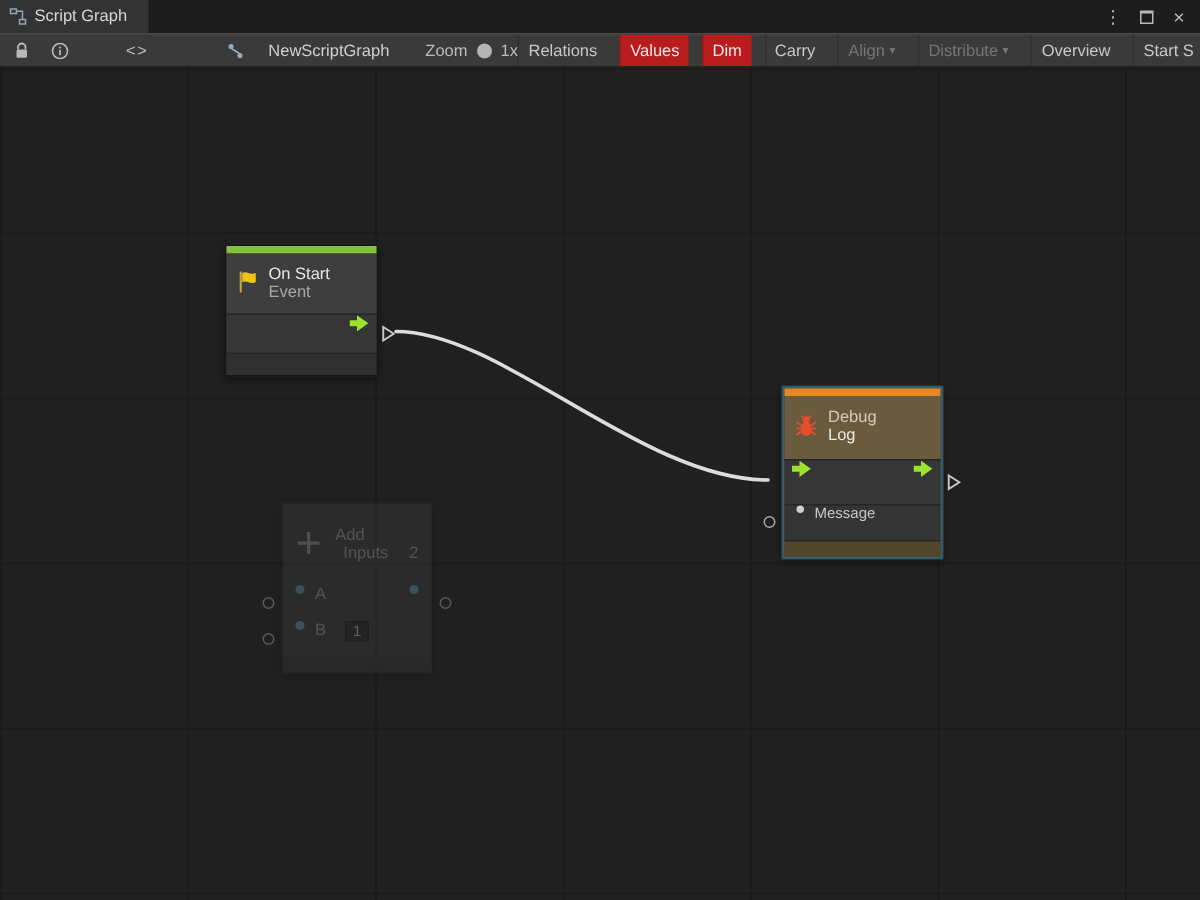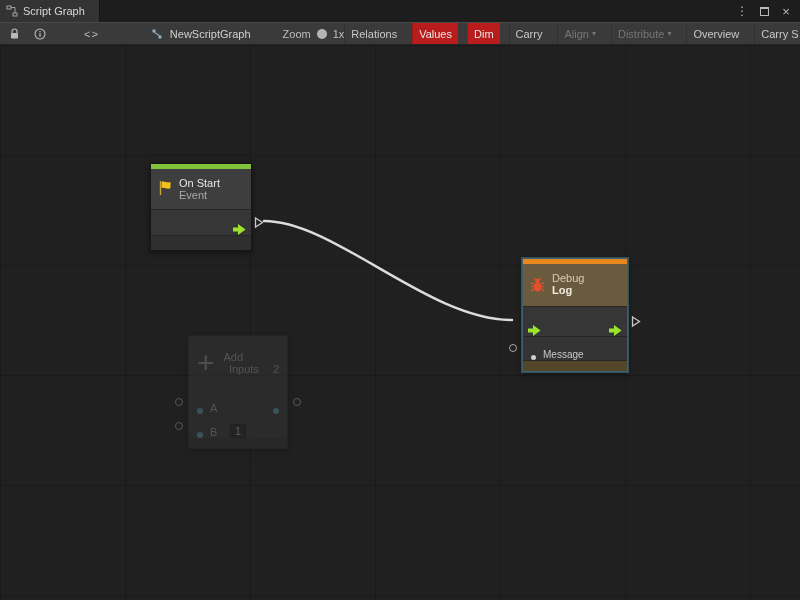--- a/index.html
+++ b/index.html
@@ -39,22 +39,22 @@
     background: #3a3a3a; border-top: 1px solid #4a4a4a; border-bottom: 1px solid #242424;
     display: flex; align-items: center;
     font-size: 11px; color: #c8c8c8;
     overflow: hidden;
   }
   .tb-icon { display: flex; align-items: center; justify-content: center; height: 100%; padding: 0 5px; }
   .tb-lock { margin-left: 4px; }
   .tb-info { margin-left: 4px; }
   .tb-code { margin-left: 28px; font-size: 11px; color: #b9b9b9; letter-spacing: 1px; }
   .tb-graphicon { margin-left: 42px; }
-  .graph-name { margin-left: 2px; color: #d0d0d0; }
-  .zoom-label { margin-left: 32px; color: #bdbdbd; }
+  .graph-name { margin-left: 11px; color: #d0d0d0; }
+  .zoom-label { margin-left: 24px; color: #bdbdbd; }
   .zoom-track { position: relative; width: 88px; height: 2px; background: #5a5a5a; margin-left: 12px; border-radius: 1px; }
   .zoom-knob { position: absolute; right: -4px; top: -4px; width: 10px; height: 10px; border-radius: 50%; background: #b4b4b4; }
   .zoom-value { margin-left: 10px; color: #bdbdbd; }
   .tb-buttons { margin-left: auto; display: flex; height: 100%; gap: 9px; }
   .tb-btn {
     display: flex; align-items: center; height: 100%; padding: 0 6px;
     white-space: nowrap; border-left: 1px solid rgba(0,0,0,0.15);
     cursor: default;
   }
   .tb-btn.active { background: #b91c1c; color: #e8e8e8; }
@@ -76,40 +76,40 @@
   .node {
     position: absolute; font-size: 11px; color: #dddddd;
     border: 1px solid #161616;
     box-shadow: 0 2px 6px rgba(0,0,0,0.45);
     background: #333333;
   }
   .accent-strip { height: 5px; }
   .node-header { display: flex; align-items: center; gap: 6px; padding: 0 6px; }
   .hdr-title { font-size: 11px; color: #e6e6e6; line-height: 13px; }
   .hdr-sub { font-size: 11px; color: #a8a8a8; line-height: 11px; }
-  .node-row { position: relative; display: flex; align-items: flex-end; background: #363636; border-top: 1px solid #262626; }
+  .node-row { position: relative; display: flex; align-items: flex-start; background: #363636; border-top: 1px solid #262626; }
   .flow-arrow { display: block; }
   .port-dot { width: 6px; height: 6px; border-radius: 50%; }
   .port-circle {
     position: absolute; width: 8px; height: 8px; border-radius: 50%;
     border: 1px solid #a8a8a8; background: transparent;
   }
   .port-tri { position: absolute; }
 
   
   .node-onstart { left: 150px; top: 118px; width: 102px; }
   .node-onstart .node-header { height: 40px; background: #3e3e3e; }
   .node-onstart .row-out { height: 26px; justify-content: flex-end; padding-right: 5px; }
   .node-onstart .node-footer { height: 15px; background: #2f2f2f; border-top: 1px solid #262626; }
 
   
   .node-debug { left: 522px; top: 213px; width: 106px; border-color: #3c6070; box-shadow: 0 0 0 1px #33535f, 0 2px 6px rgba(0,0,0,0.45); }
   .node-debug .node-header { height: 42px; background: #6a5b3e; }
   .node-debug .hdr-sub { color: #d6cdb9; }
-  .node-debug .hdr-title { color: #efeadf; font-weight: bold; }
+  .node-debug .hdr-title { color: #efeadf; }
   .node-debug .row-flow { height: 30px; padding: 0 5px; justify-content: space-between; }
   .node-debug .row-msg { height: 24px; padding: 0 8px; gap: 7px; background: #343434; }
   .node-debug .node-footer { height: 11px; background: #53462b; border-top: 1px solid #262626; }
 
   
   .node-add { left: 188px; top: 290px; width: 100px; opacity: 0.42; background: #3b3b3b; border-color: #2c2c2c; }
   .node-add .add-header { display: flex; align-items: center; height: 54px; padding: 0 8px; }
   .plus-glyph { font-size: 30px; font-weight: 300; color: #8f8f8f; line-height: 30px; }
   .add-text { margin-left: 9px; flex: 1; }
   .add-line2 { display: flex; align-items: center; justify-content: flex-end; }
@@ -193,21 +193,21 @@
         <span class="dd-arrow">▾</span>
     </span>
     <span class="tb-btn disabled">
       <span>Distribute</span>
         <span class="dd-arrow">▾</span>
     </span>
     <span class="tb-btn">
         <span>Overview</span>
       </span>
     <span class="tb-btn">
-        <span>Carry S</span>
+        <span>Start S</span>
       </span>
   </div>
 </div>
 
 <div class="canvas">
 
   <svg class="wires">
     <path d="M264,176 C335,176 428,275 512,275" fill="none" stroke="#DCDCDC" stroke-width="2.4" stroke-linecap="round"></path>
   </svg>
 

